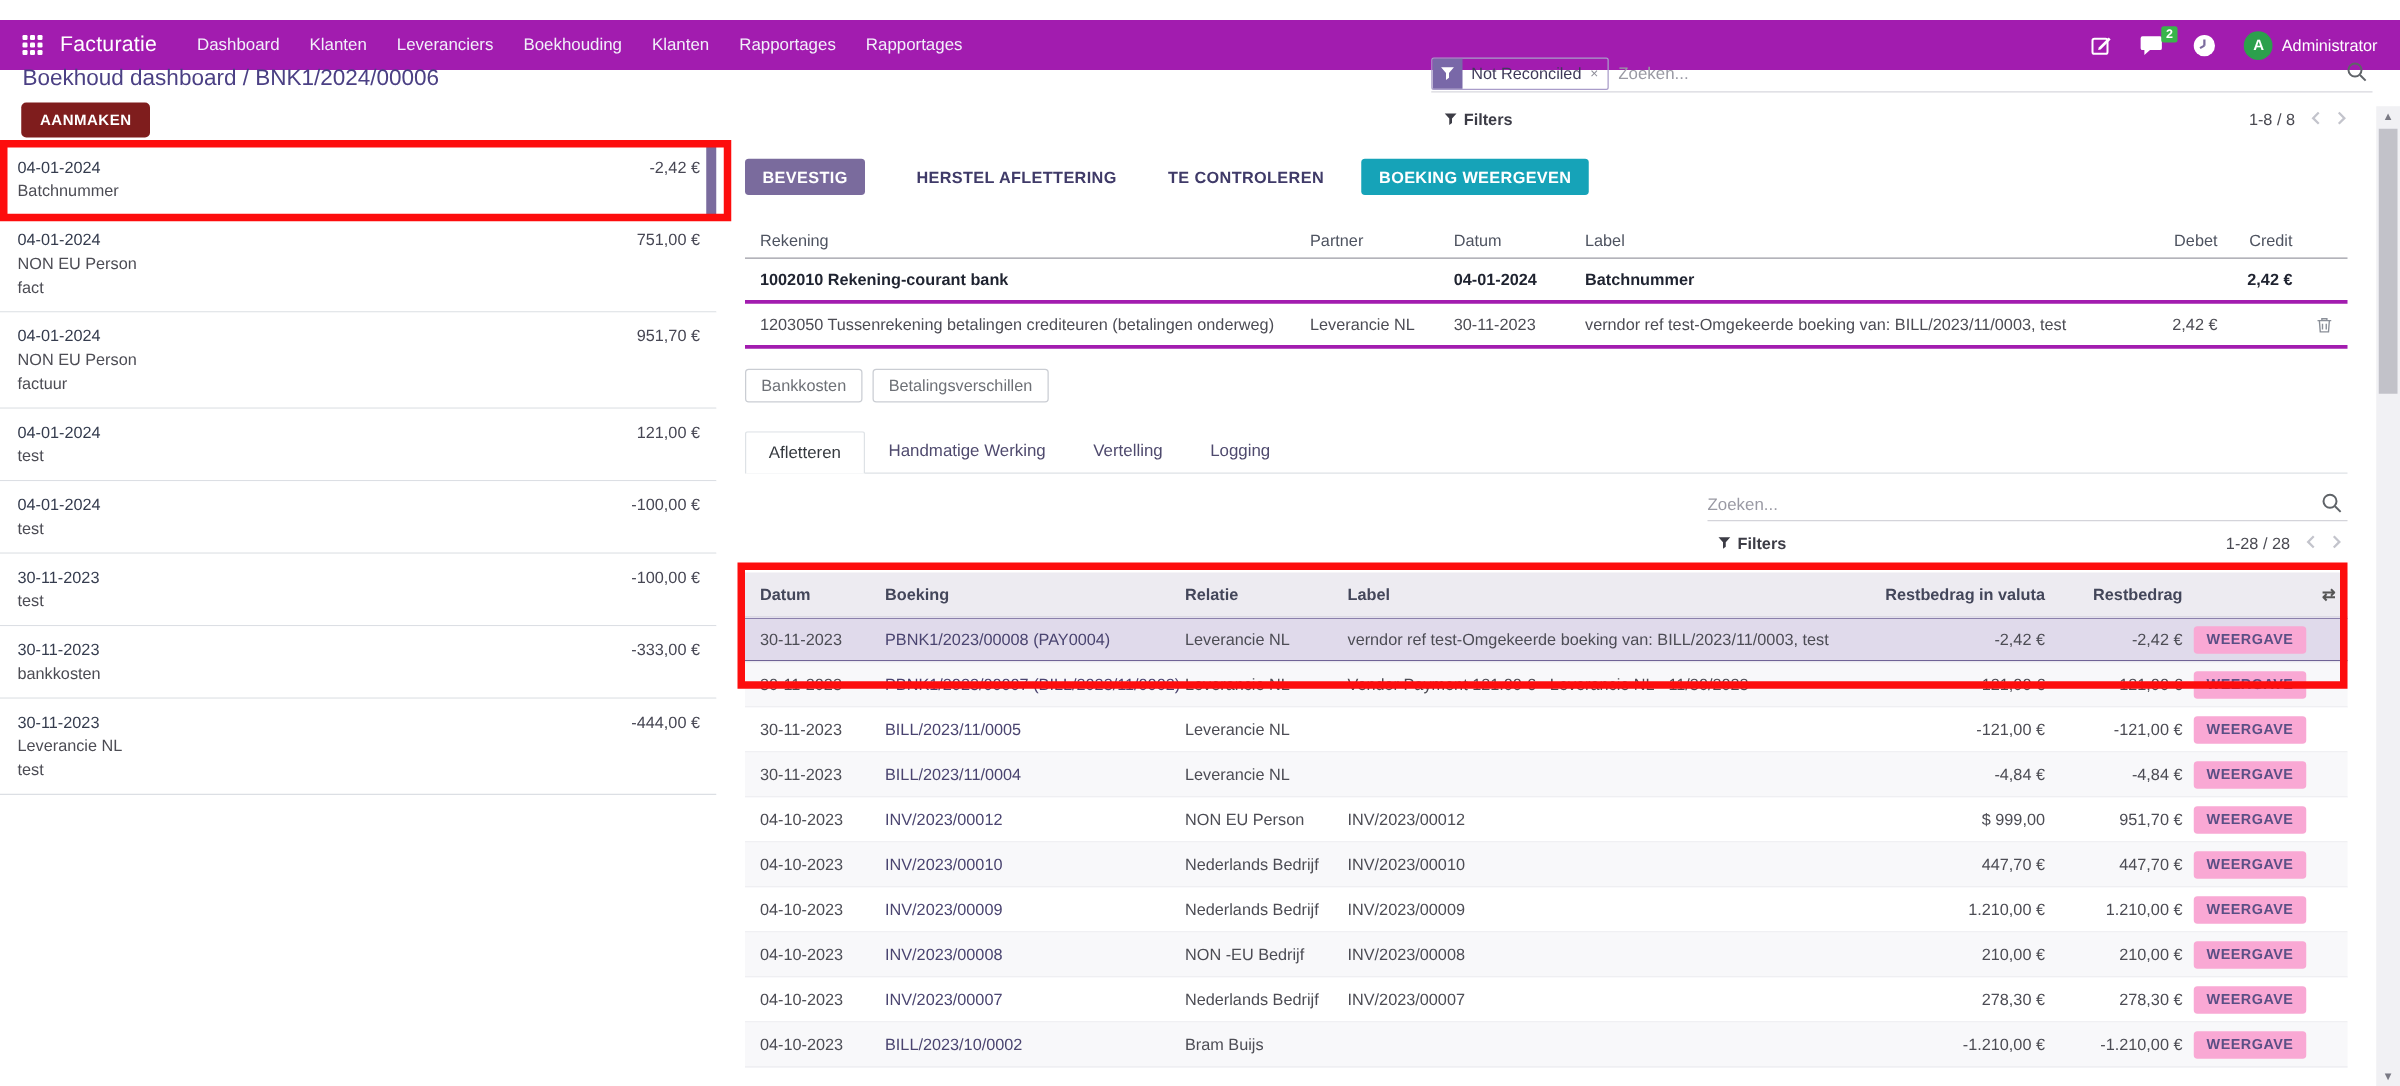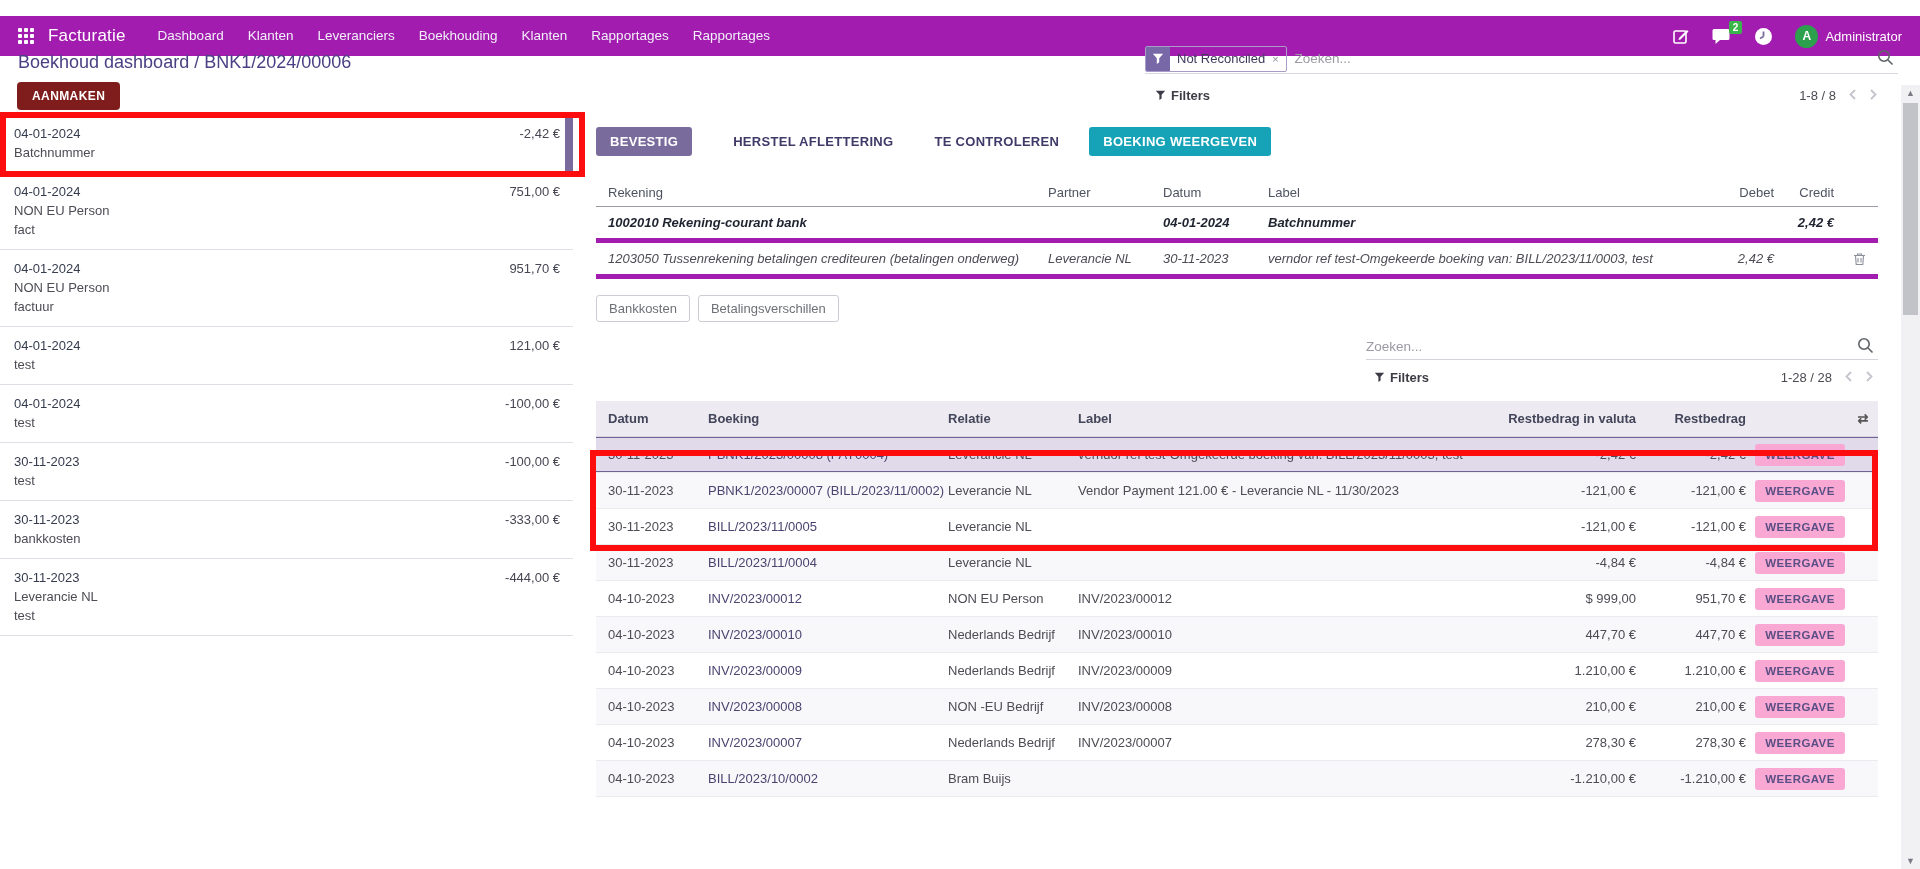--- a/index.html
+++ b/index.html
@@ -60,21 +60,21 @@
   .btn-primary { background:#7a6b9d; color:#fff; border:none; font-family:inherit; font-size:13px; font-weight:700;
                  padding:7px 14px; border-radius:3px; letter-spacing:.3px; cursor:pointer; }
   .btn-link { background:none; border:none; font-family:inherit; font-size:13px; font-weight:700; color:#3f3a68;
               letter-spacing:.3px; cursor:pointer; padding:0;margin-left:11px; }
   .btn-teal { background:#16a3b8; color:#fff; border:none; font-family:inherit; font-size:13px; font-weight:700;
               padding:7px 14px; border-radius:3px; letter-spacing:.3px; cursor:pointer; }
 
   .recon-table { margin-top:22px; }
   .recon-grid { display:grid; grid-template-columns:12px 1fr 115px 105px 420px 92px 60px 38px; align-items:center; }
   .recon-head { height:28px; color:#4e5360; border-bottom:1px solid #9b9ba4; }
-  .recon-row { min-height:36px; border-bottom:5px solid #a21caf; color:#4c4c54;font-style:italic; }
+  .recon-row { min-height:36px; border-bottom:3px solid #a21caf; color:#4c4c54; }
   .recon-row.bold { font-weight:700; color:#1f2330; }
   .num { text-align:right; padding-right:6px; }
   .trash-btn { background:none; border:none; cursor:pointer; display:flex; justify-content:center; width:100%; }
 
   .quick-tags { margin-top:16px; display:flex; gap:8px; }
   .tag-btn { background:#fff; border:1px solid #cacdd3; border-radius:3px; color:#6d7076; font-family:inherit;
              font-size:13px; padding:5px 12px; cursor:pointer; }
 
   .tabs { margin-top:22px; display:flex; border-bottom:1px solid #dee2e6; align-items:flex-end; }
   .tab { padding:8px 18px 9px 18px; font-size:13.5px; color:#4f4a6e; cursor:pointer; border:1px solid transparent; }
@@ -326,20 +326,30 @@
         </div>
     </div>
 
     <div class="quick-tags">
 
         <button class="tag-btn">Bankkosten</button>
 
         <button class="tag-btn">Betalingsverschillen</button>
       </div>
 
+    <div class="tabs">
+
+        <span class="tab active">Afletteren</span>
+
+        <span class="tab">Handmatige Werking</span>
+
+        <span class="tab">Vertelling</span>
+
+        <span class="tab">Logging</span>
+      </div>
 
     <div class="inner-search">
       <input class="search-input" type="text" placeholder="Zoeken..." style="">
       <span class="search-mag">
         <svg width="17" height="17" viewBox="0 0 17 17">
             <circle cx="7" cy="7" r="5.2" fill="none" stroke="#5f6368" stroke-width="1.6"></circle>
             <line x1="11" y1="11" x2="15.5" y2="15.5" stroke="#5f6368" stroke-width="1.6"></line>
           </svg>
       </span>
     </div>

